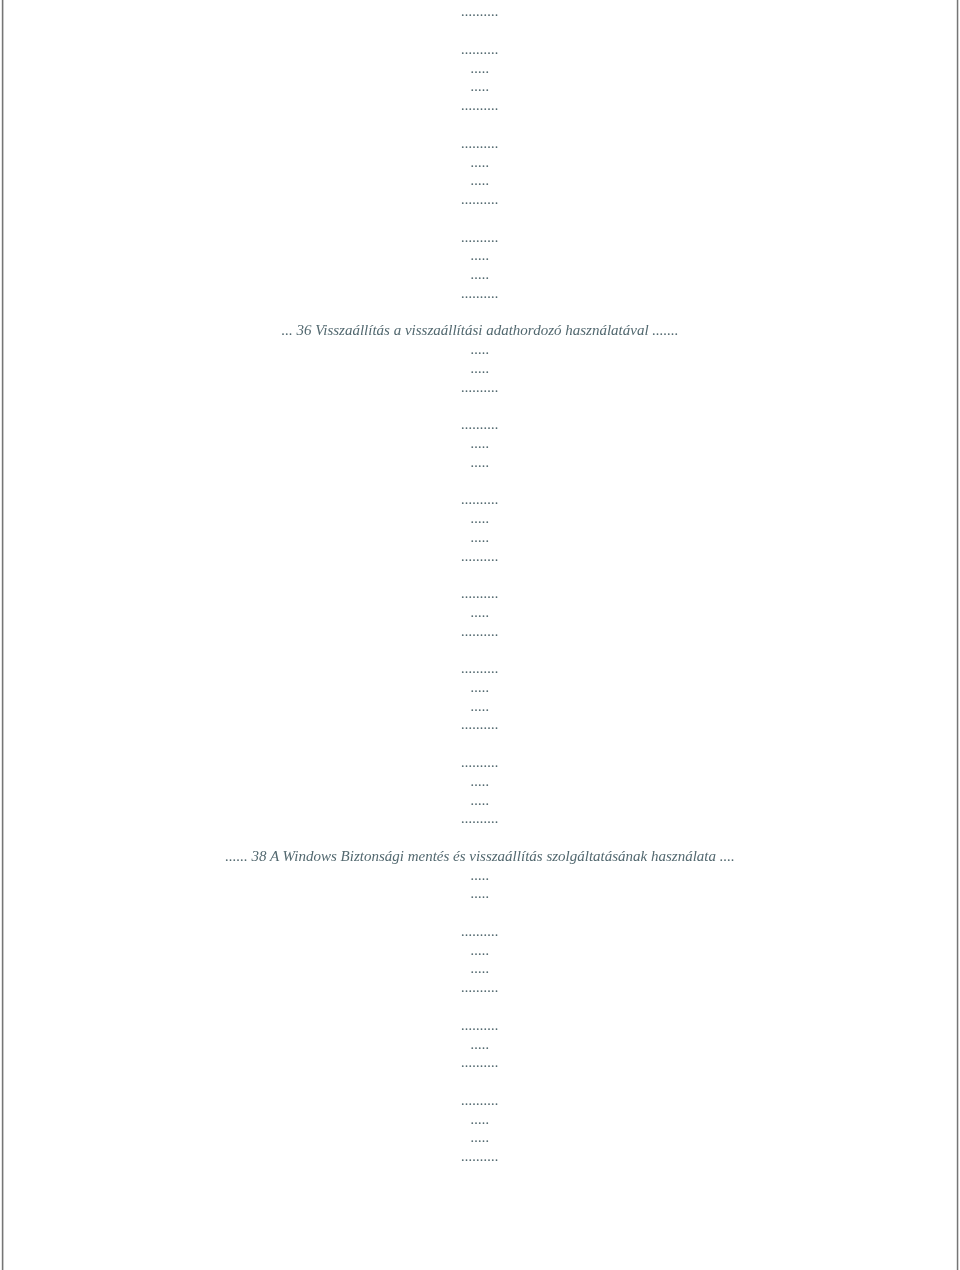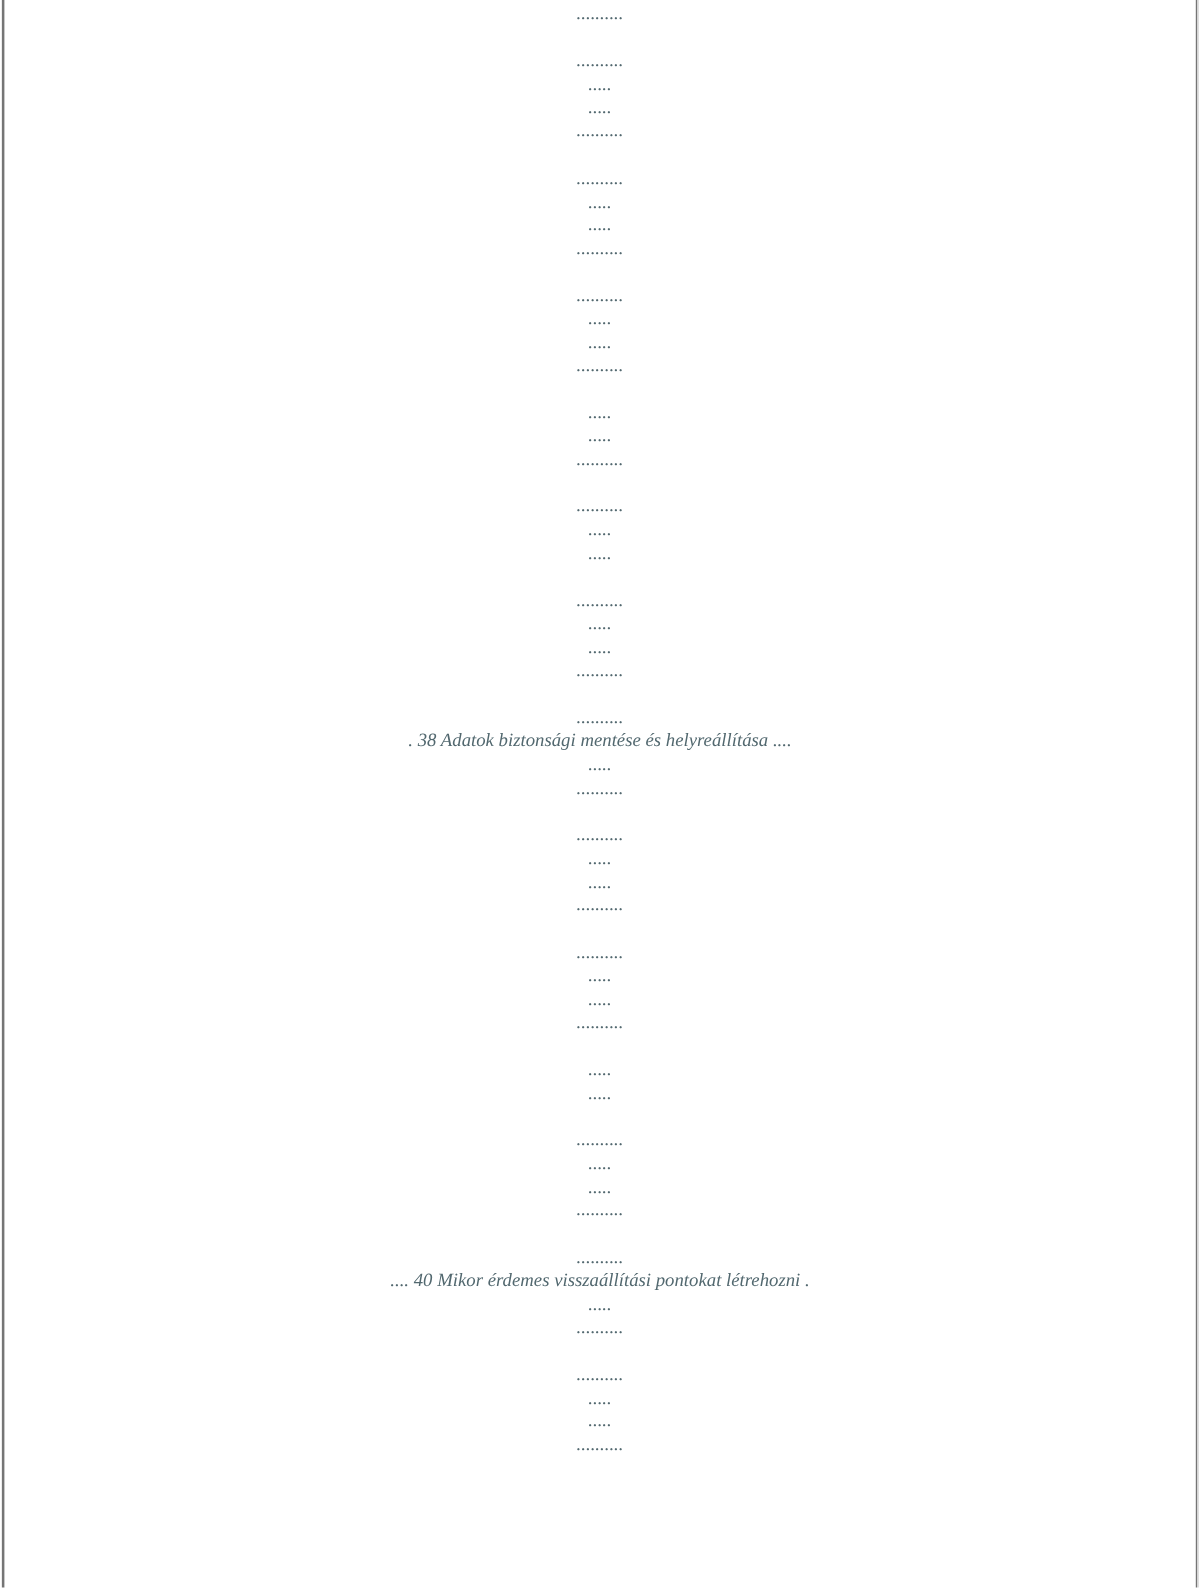--- a/index.html
+++ b/index.html
@@ -57,58 +57,58 @@
   <div class="ln leader">..........</div>
   <div class="ln leader">.....</div>
   <div class="ln leader">.....</div>
   <div class="ln leader">..........</div>
   <div class="ln blank"></div>
   <div class="ln leader">..........</div>
   <div class="ln leader">.....</div>
   <div class="ln leader">.....</div>
   <div class="ln leader">..........</div>
   <div class="ln blank"></div>
+  <div class="ln entry">... 36 Visszaállítás a visszaállítási adathordozó használatával .......</div>
   <div class="ln leader">.....</div>
   <div class="ln leader">.....</div>
   <div class="ln leader">..........</div>
   <div class="ln blank"></div>
   <div class="ln leader">..........</div>
   <div class="ln leader">.....</div>
   <div class="ln leader">.....</div>
   <div class="ln blank"></div>
   <div class="ln leader">..........</div>
   <div class="ln leader">.....</div>
   <div class="ln leader">.....</div>
   <div class="ln leader">..........</div>
   <div class="ln blank"></div>
   <div class="ln leader">..........</div>
-  <div class="ln entry">. 38 Adatok biztonsági mentése és helyreállítása ....</div>
   <div class="ln leader">.....</div>
   <div class="ln leader">..........</div>
   <div class="ln blank"></div>
   <div class="ln leader">..........</div>
   <div class="ln leader">.....</div>
   <div class="ln leader">.....</div>
   <div class="ln leader">..........</div>
   <div class="ln blank"></div>
   <div class="ln leader">..........</div>
   <div class="ln leader">.....</div>
   <div class="ln leader">.....</div>
   <div class="ln leader">..........</div>
   <div class="ln blank"></div>
+  <div class="ln entry">...... 38 A Windows Biztonsági mentés és visszaállítás szolgáltatásának használata ....</div>
   <div class="ln leader">.....</div>
   <div class="ln leader">.....</div>
   <div class="ln blank"></div>
   <div class="ln leader">..........</div>
   <div class="ln leader">.....</div>
   <div class="ln leader">.....</div>
   <div class="ln leader">..........</div>
   <div class="ln blank"></div>
   <div class="ln leader">..........</div>
-  <div class="ln entry">.... 40 Mikor érdemes visszaállítási pontokat létrehozni .</div>
   <div class="ln leader">.....</div>
   <div class="ln leader">..........</div>
   <div class="ln blank"></div>
   <div class="ln leader">..........</div>
   <div class="ln leader">.....</div>
   <div class="ln leader">.....</div>
   <div class="ln leader">..........</div>
 </div>
 
 </body></html>

